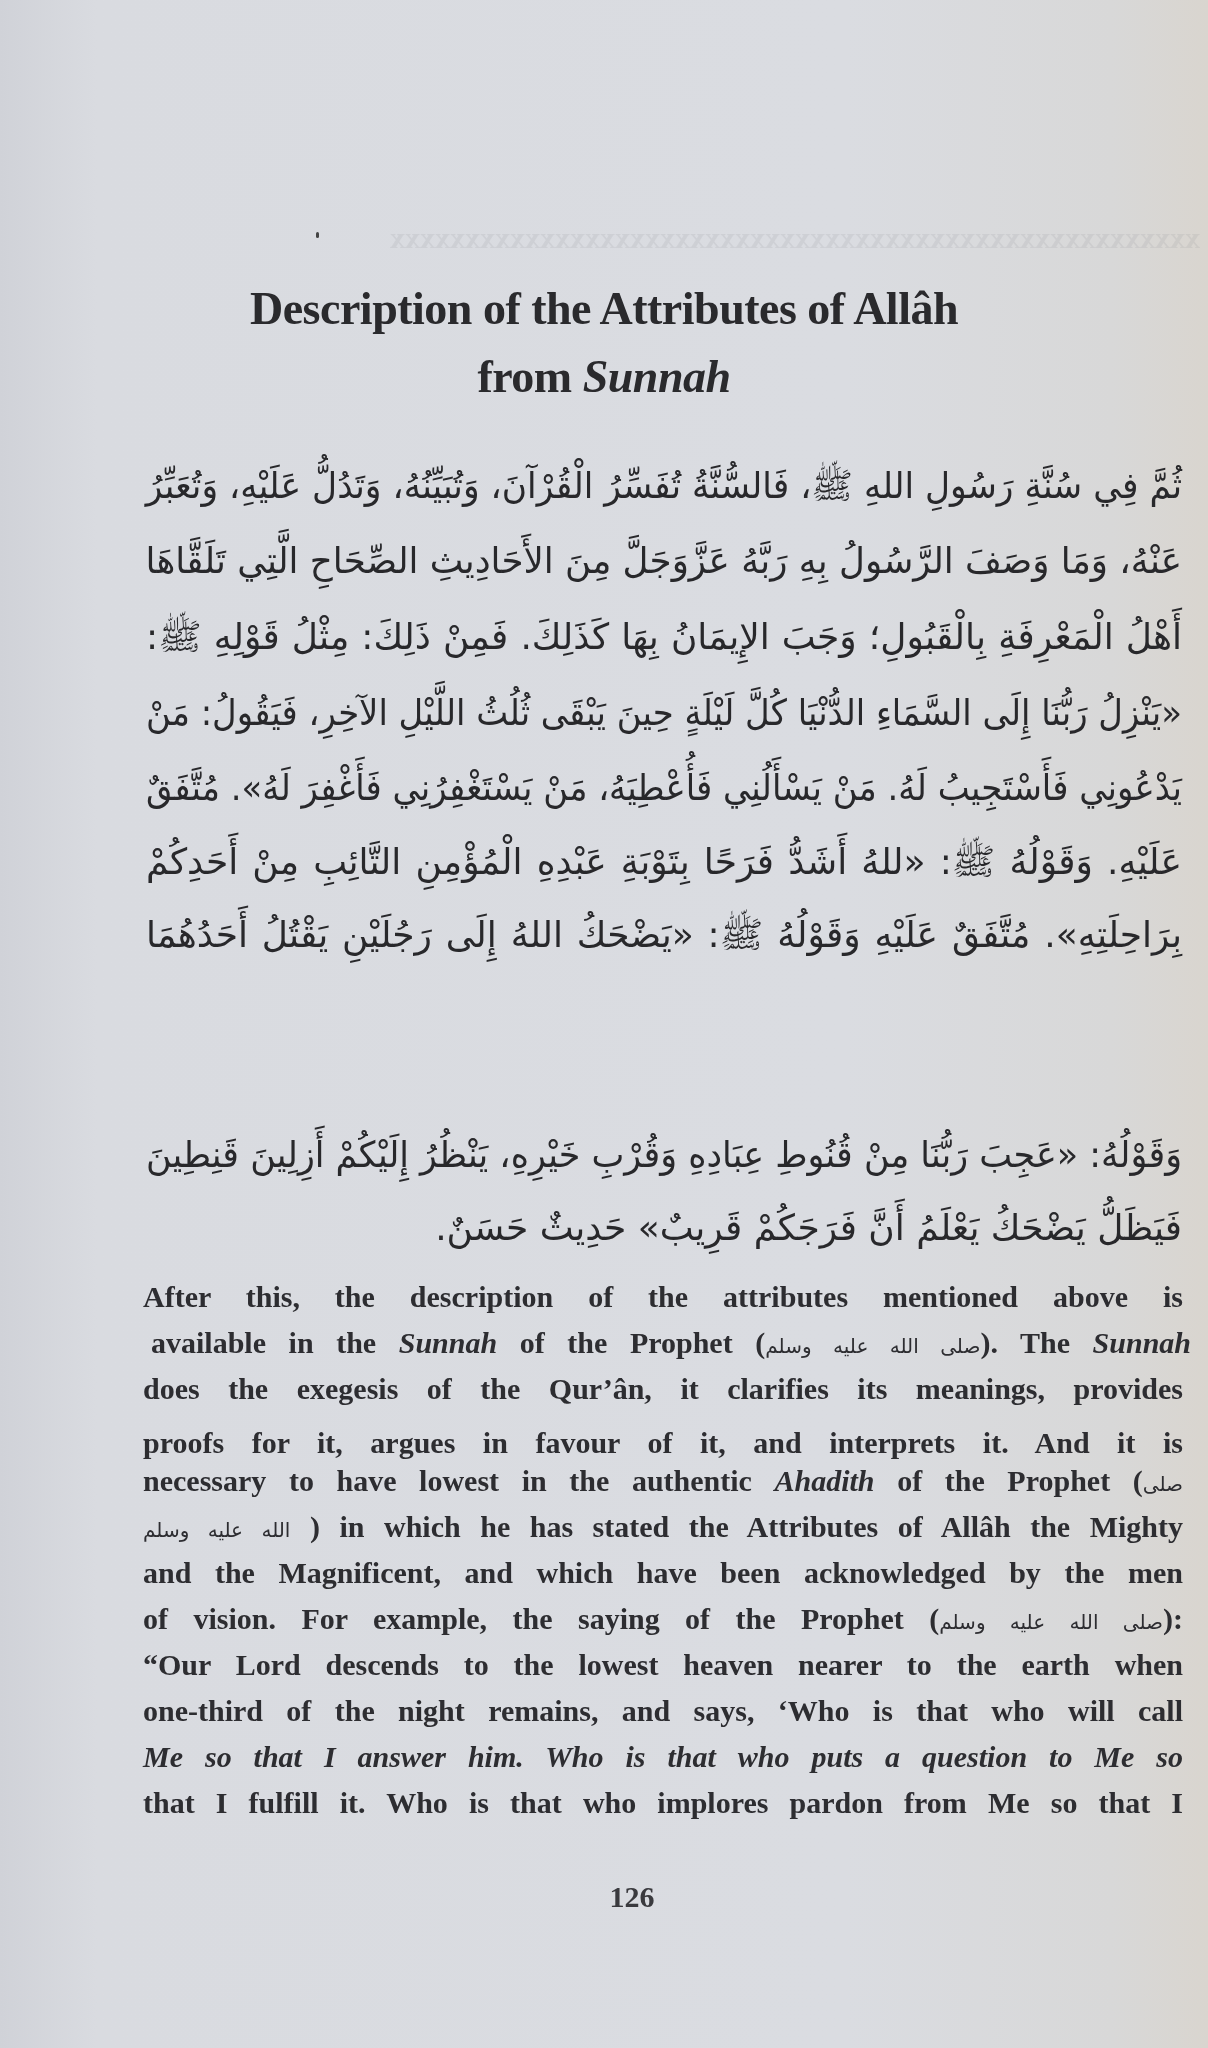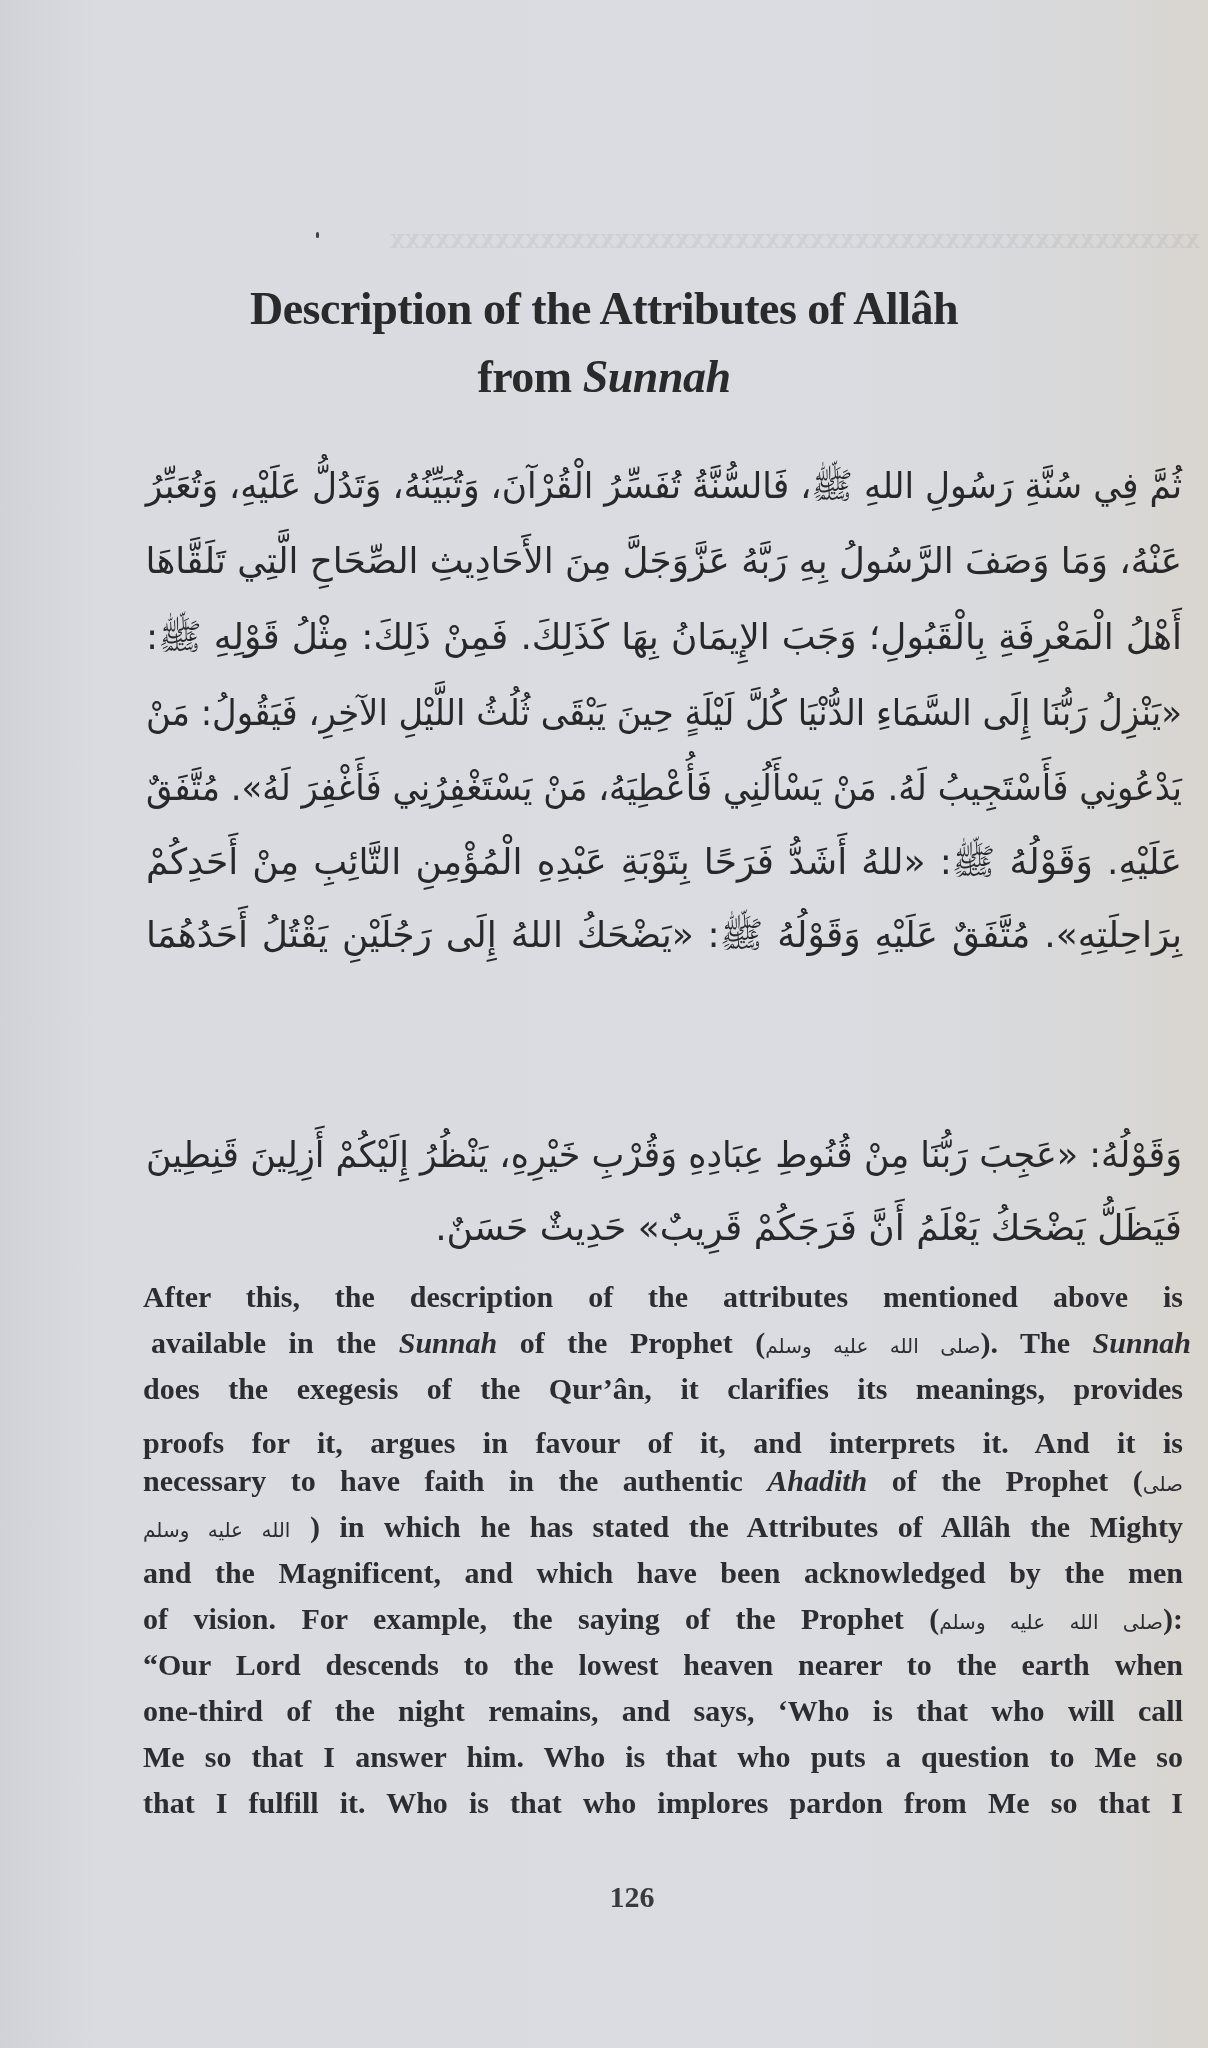--- a/index.html
+++ b/index.html
@@ -131,30 +131,30 @@
   <div class="arabic last" style="top:1191px;">فَيَظَلُّ يَضْحَكُ يَعْلَمُ أَنَّ فَرَجَكُمْ قَرِيبٌ» حَدِيثٌ حَسَنٌ.</div>
 
   <div class="english" style="top:1274px;"><span>After this, the description of the attributes mentioned above is</span></div>
 
   <div class="english" style="top:1320px;margin-left:8px;"><span>available in the </span><em>Sunnah</em><span> of the Prophet (</span><span class="ar-inline">صلى الله عليه وسلم</span><span>). The </span><em>Sunnah</em></div>
 
   <div class="english" style="top:1366px;"><span>does the exegesis of the Qur’ân, it clarifies its meanings, provides</span></div>
 
   <div class="english" style="top:1412px;margin-top:8px;"><span>proofs for it, argues in favour of it, and interprets it. And it is</span></div>
 
-  <div class="english" style="top:1458px;"><span>necessary to have faith in the authentic </span><em>Ahadith</em><span> of the Prophet (</span><span class="ar-inline">صلى</span></div>
+  <div class="english" style="top:1458px;"><span>necessary to have lowest in the authentic </span><em>Ahadith</em><span> of the Prophet (</span><span class="ar-inline">صلى</span></div>
 
   <div class="english" style="top:1504px;"><span class="ar-inline">الله عليه وسلم</span><span> ) in which he has stated the Attributes of Allâh the Mighty</span></div>
 
   <div class="english" style="top:1550px;"><span>and the Magnificent, and which have been acknowledged by the men</span></div>
 
   <div class="english" style="top:1642px;"><span>“Our Lord descends to the lowest heaven nearer to the earth when</span></div>
 
   <div class="english" style="top:1596px;"><span>of vision. For example, the saying of the Prophet (</span><span class="ar-inline">صلى الله عليه وسلم</span><span>):</span></div>
 
   <div class="english" style="top:1688px;"><span>one-third of the night remains, and says, ‘Who is that who will call</span></div>
 
-  <div class="english" style="top:1734px;"><span>Me so that I answer him. Who is that who puts a question to Me so</span></div>
+  <div class="english" style="top:1734px;font-style:italic;"><span>Me so that I answer him. Who is that who puts a question to Me so</span></div>
 
   <div class="english" style="top:1780px;"><span>that I fulfill it. Who is that who implores pardon from Me so that I</span></div>
 
   <div class="pagenum">126</div>
 </div>
 
 </body></html>

